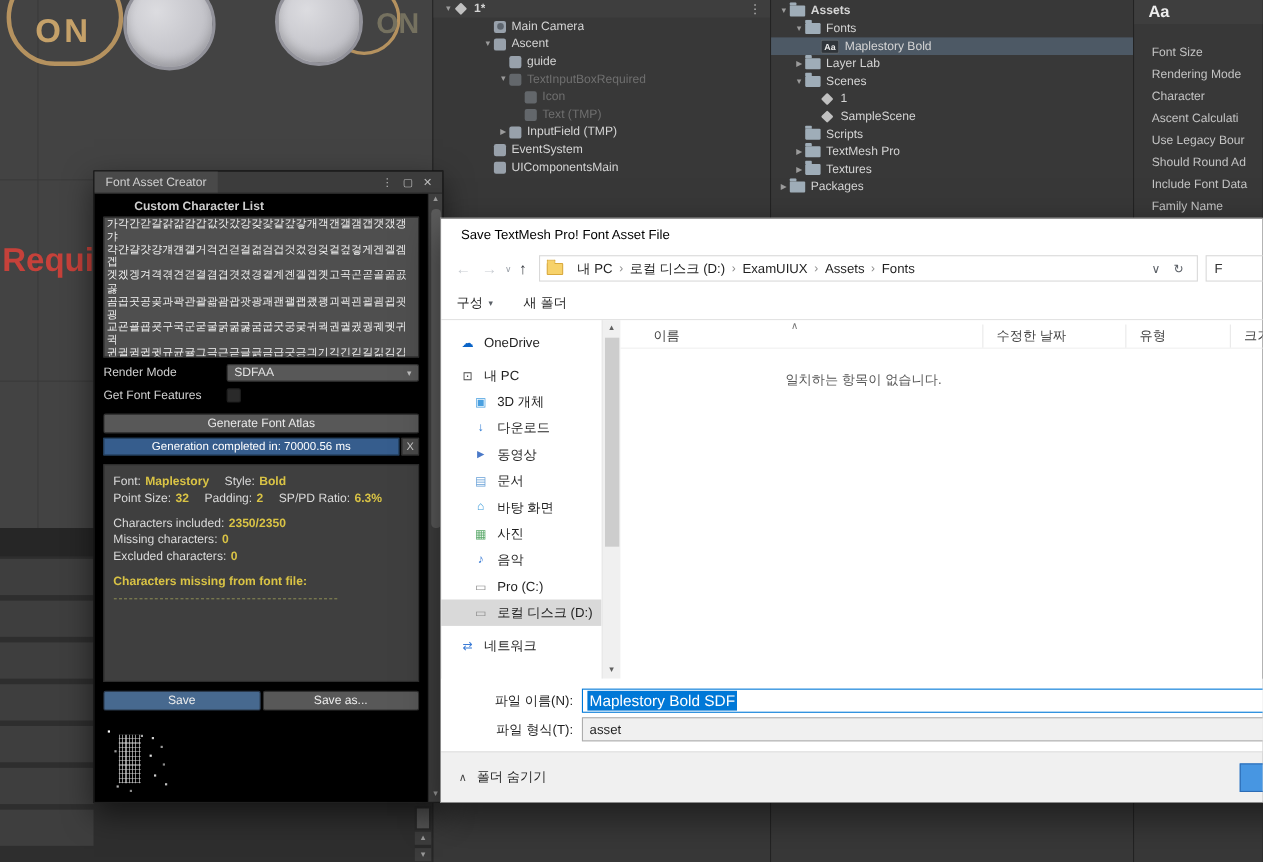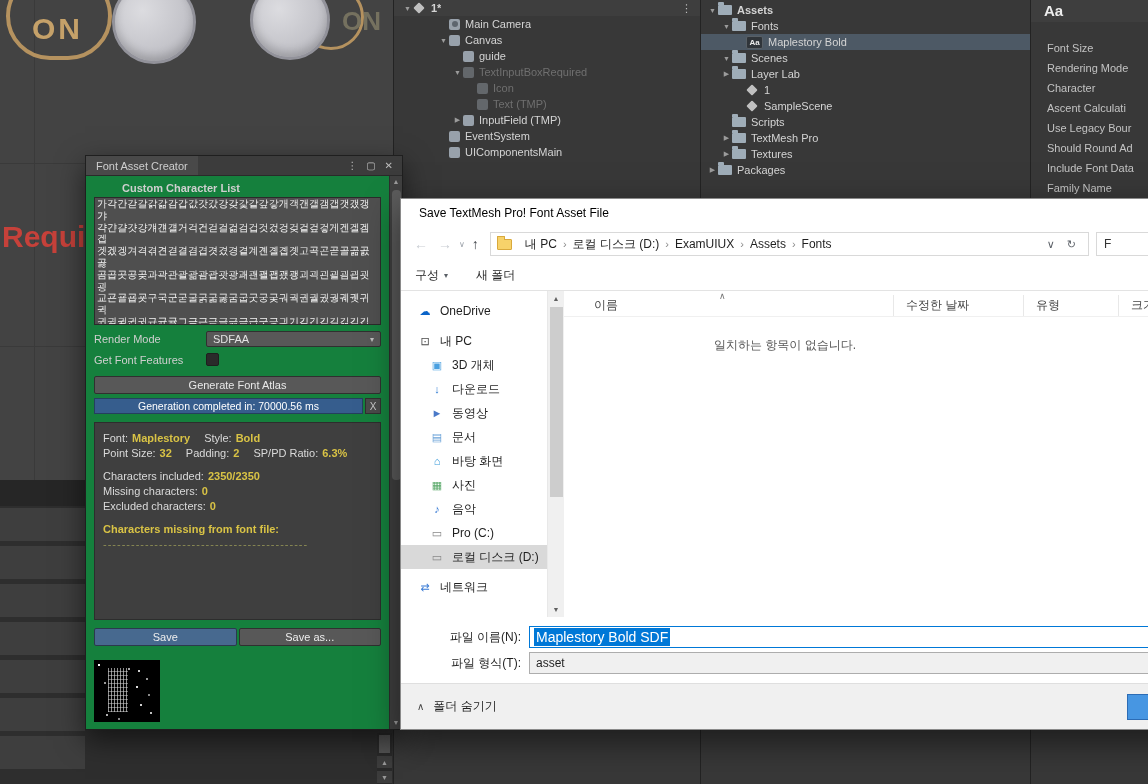--- a/index.html
+++ b/index.html
@@ -46,21 +46,21 @@
   .pfold { flex:0 0 14px; width:14px; height:10px; background:#9fadb8; border-radius:1px; margin-right:5px; position:relative; }
   .pfold::before { content:""; position:absolute; top:-3px; left:0; width:6px; height:3px; background:#9fadb8; border-radius:1px 1px 0 0; }
   .aa-chip { flex:0 0 17px; width:17px; height:13px; background:#30353a; border:1px solid #596066; border-radius:2px; color:#eaeaea; font-size:8px; font-weight:bold; line-height:11px; text-align:center; margin-right:5px; }
 
   .insp-head { height:22px; background:#3e3e3e; line-height:22px; padding-left:13px; }
   .insp-aa { font-size:15px; font-weight:bold; color:#ededed; }
   .insp-labels { margin-top:16px; }
   .insp-label { height:20px; line-height:20px; padding-left:16px; font-size:11px; color:#c3c3c3; white-space:nowrap; overflow:hidden; }
 
   
-  .creator { position:absolute; left:85px; top:155px; width:318px; height:575px; background:#15803d; border:1px solid #1f1f1f; z-index:10; box-shadow:0 10px 26px rgba(0,0,0,.55); }
+  .creator { position:absolute; left:85px; top:155px; width:318px; height:575px; background:#000000; border:1px solid #1f1f1f; z-index:10; box-shadow:0 10px 26px rgba(0,0,0,.55); }
   .creator-title { height:20px; background:#3c3c3c; border-bottom:1px solid #2a2a2a; display:flex; align-items:center; }
   .creator-tab { height:100%; background:#494949; color:#cfcfcf; font-size:11px; display:flex; align-items:center; padding:0 10px; }
   .ctb { color:#bdbdbd; font-size:10px; margin-right:9px; }
   .ctb:first-of-type { margin-left:auto; }
   .creator-scroll { position:absolute; right:0; top:20px; width:13px; bottom:0; background:#404040; border-left:1px solid #2e2e2e; display:flex; flex-direction:column; align-items:center; }
   .cs-btn { color:#9a9a9a; font-size:7px; line-height:12px; height:12px; }
   .cs-thumb { width:9px; height:290px; background:#5c5c5c; border-radius:4px; margin:2px 0; }
   .cs-sp { flex:1; }
   .creator-body { position:absolute; left:0; top:20px; right:13px; bottom:0; padding:6px 8px; overflow:hidden; }
   .cc-label { font-size:11px; font-weight:bold; color:#cfcfcf; margin-bottom:3px;margin-left:28px; }
@@ -188,21 +188,21 @@
       <span class="hmenu">⋮</span>
     </div>
     <div class="urow" style="padding-left:44px">
       <span class="arr"></span>
       <span class="hicon cam"></span>
       <span class="hlabel">Main Camera</span>
     </div>
     <div class="urow" style="padding-left:44px">
       <span class="arr">▼</span>
       <span class="hicon"></span>
-      <span class="hlabel">Canvas</span>
+      <span class="hlabel">Ascent</span>
     </div>
     <div class="urow" style="padding-left:58px">
       <span class="arr"></span>
       <span class="hicon"></span>
       <span class="hlabel">guide</span>
     </div>
     <div class="urow dis" style="padding-left:58px">
       <span class="arr">▼</span>
       <span class="hicon"></span>
       <span class="hlabel">TextInputBoxRequired</span>
@@ -244,28 +244,28 @@
       <span class="arr">▼</span>
       <span class="pfold"></span>
       <span class="hlabel">Fonts</span>
     </div>
     <div class="urow sel" style="padding-left:34px">
       <span class="arr"></span>
       <span class="aa-chip">Aa</span>
       <span class="hlabel">Maplestory Bold</span>
     </div>
     <div class="urow" style="padding-left:20px">
+      <span class="arr">▶</span>
+      <span class="pfold"></span>
+      <span class="hlabel">Layer Lab</span>
+    </div>
+    <div class="urow" style="padding-left:20px">
       <span class="arr">▼</span>
       <span class="pfold"></span>
       <span class="hlabel">Scenes</span>
-    </div>
-    <div class="urow" style="padding-left:20px">
-      <span class="arr">▶</span>
-      <span class="pfold"></span>
-      <span class="hlabel">Layer Lab</span>
     </div>
     <div class="urow" style="padding-left:34px">
       <span class="arr"></span>
       <span class="hicon diamond"></span>
       <span class="hlabel">1</span>
     </div>
     <div class="urow" style="padding-left:34px">
       <span class="arr"></span>
       <span class="hicon diamond"></span>
       <span class="hlabel">SampleScene</span>

